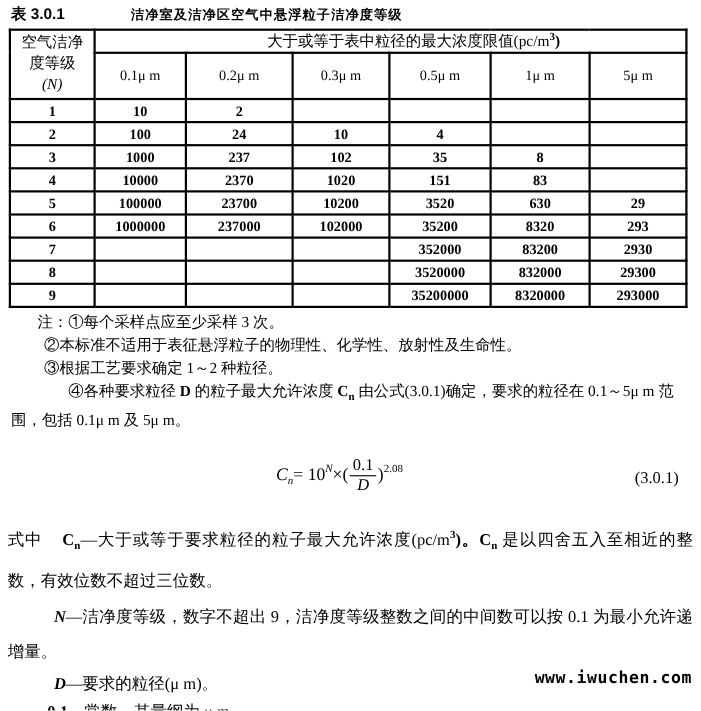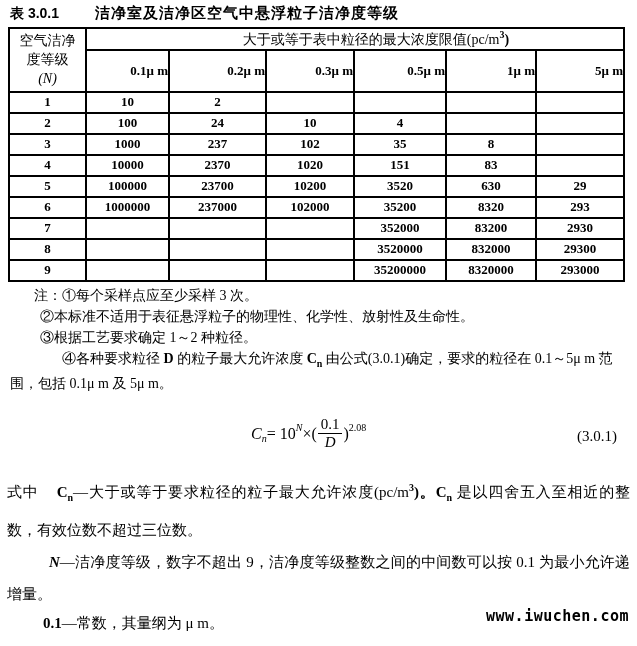--- a/index.html
+++ b/index.html
@@ -6,33 +6,33 @@
   html,body { background:#fff; }
   body {
     width:637px; height:646px; overflow:hidden; position:relative;
     font-family:"Liberation Serif","DejaVu Serif",serif; color:#000;
   }
   .page { position:relative; width:637px; height:646px; }
 
   
   .title-row { padding:4px 0 0 10px; display:flex; align-items:baseline; }
   .table-label { font-weight:bold; font-size:14px; font-family:"Liberation Sans",sans-serif; }
-  .doc-title  { font-weight:bold; font-size:15px; margin-left:36px; letter-spacing:1px;
+  .doc-title  { font-weight:bold; font-size:12px; margin-left:60px; letter-spacing:1px;
                 font-family:Liberation Serif, serif; }
 
   
   table { border-collapse:collapse; table-layout:fixed; width:615px; margin:4px 0 0 8px; }
   col.c0{width:77px;} col.c1{width:83px;} col.c2{width:97px;} col.c3{width:88px;}
   col.c4{width:92px;} col.c5{width:90px;} col.c6{width:88px;}
   th,td { border:2px solid #000; text-align:center; vertical-align:middle; padding:0; }
   .corner { font-size:14px; font-weight:normal; line-height:19px; }
   .corner .nrow { font-style:italic; font-family:"Liberation Serif",serif; }
   .span-header { font-size:14px; font-weight:normal; height:21px;padding-left:42px; }
   .span-header .latin { font-weight:bold; font-family:"Liberation Serif",serif; }
-  .col-head th { height:42px; font-weight:bold; font-size:13px; font-family:"Liberation Serif",serif;text-align:right; }
+  .col-head th { height:42px; font-weight:normal; font-size:13px; font-family:"Liberation Serif",serif; }
   tbody td { height:21px; font-weight:bold; font-size:13px; font-family:"Liberation Serif",serif; }
 
   
   .notes { margin-top:3px; font-size:14px; line-height:21px; }
   .note-line1 { padding-left:34px; }
   .note-line  { padding-left:40px; }
   .note-wrap  { padding:0 8px 0 10px; text-indent:52px; }
   .bold  { font-weight:bold; }
   .bi    { font-weight:bold; font-style:italic; }
   sub,sup{ font-size:10px; font-weight:bold; font-family:"Liberation Serif",serif; }
@@ -215,20 +215,23 @@
     <span class="formula-number">(3.0.1)</span>
   </div>
 
   <div class="defs">
     <p class="p12">
       <span class="lead">式中</span><span class="bold">C</span><sub>n</sub><span>—大于或等于要求粒径的粒子最大允许浓度(pc/m</span><sup>3</sup><span class="bold">)。C</span><sub>n</sub><span> 是以四舍五入至相近的整数，有效位数不超过三位数。</span>
     </p>
     <p class="p12 ind1">
       <span class="bi">N</span><span>—洁净度等级，数字不超出 9，洁净度等级整数之间的中间数可以按 0.1 为最小允许递增量。</span>
     </p>
+    <p class="p34 ind1">
+      <span class="bi">D</span><span>—要求的粒径(μ m)。</span>
+    </p>
     <p class="p34 ind2">
       <span class="bold">0.1</span><span>—常数，其量纲为 μ m。</span>
     </p>
   </div>
 
   <div class="watermark">www.iwuchen.com</div>
 
 </div>
 
 </body></html>

